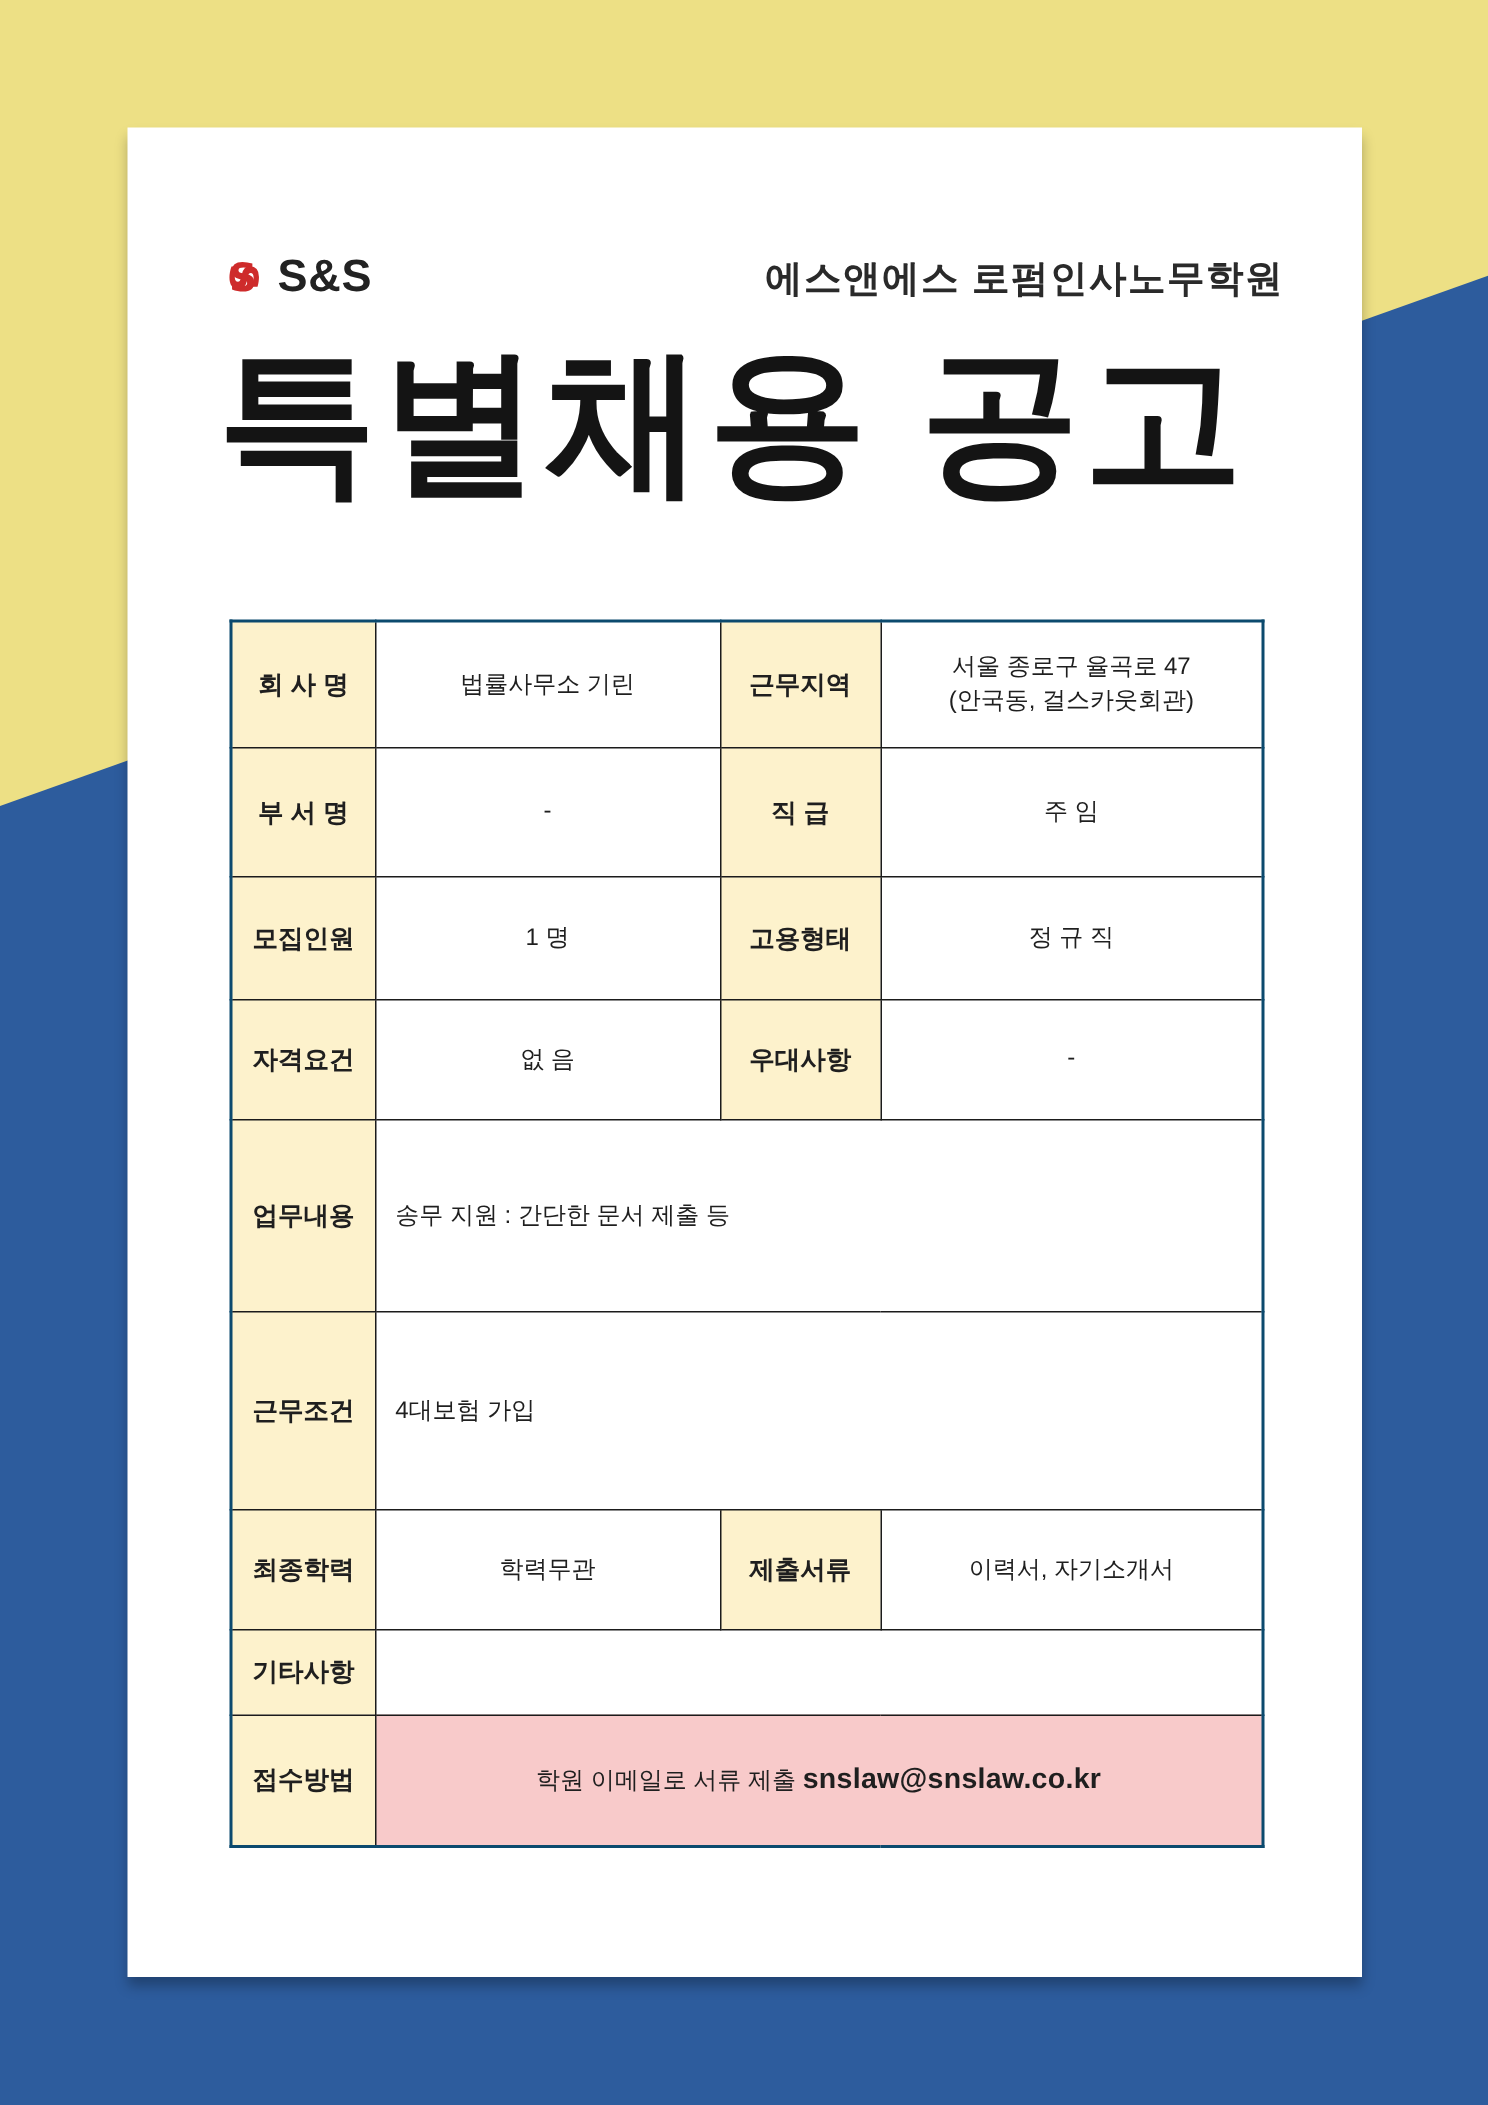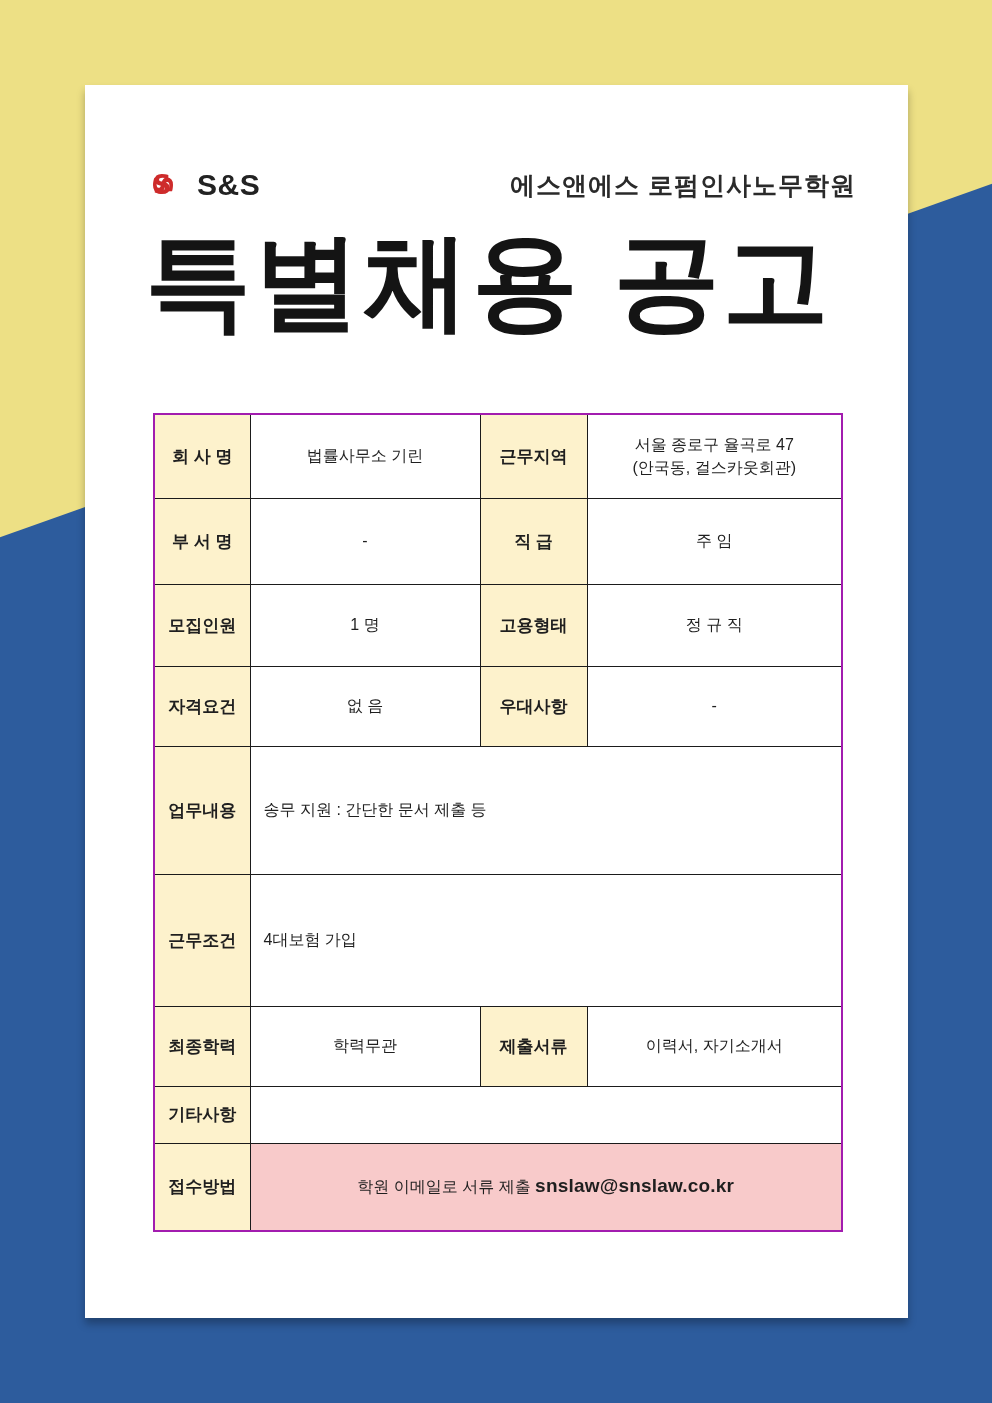--- a/index.html
+++ b/index.html
@@ -34,21 +34,20 @@
     justify-content: space-between;
     align-items: center;
   }
   .logo { display: flex; align-items: center; gap: 6px; }
   .logo-icon svg { display: block; }
   .logo-text {
     font-size: 30px;
     font-weight: 800;
     letter-spacing: 0.5px;
     color: #222222;
-    margin-left: 12px;
   }
   .academy-name {
     font-size: 25px;
     font-weight: 700;
     color: #2a2a2a;
     letter-spacing: 1px;
   }
   .poster-title {
     position: absolute;
     left: 60px; top: 136px;
@@ -59,21 +58,21 @@
     line-height: 1.15;
     color: #141414;
     white-space: nowrap;
   }
   .job-table {
     position: absolute;
     left: 68px; top: 328px;
     width: 688px;
     border-collapse: collapse;
     table-layout: fixed;
-    border: 2px solid #a21caf;
+    border: 2px solid #0c4a6e;
   }
   .job-table td {
     border: 1px solid #1b1b1b;
     text-align: center;
     vertical-align: middle;
     font-size: 16px;
     color: #1f1f1f;
     padding: 2px 6px;
   }
   .job-table td.lbl {

